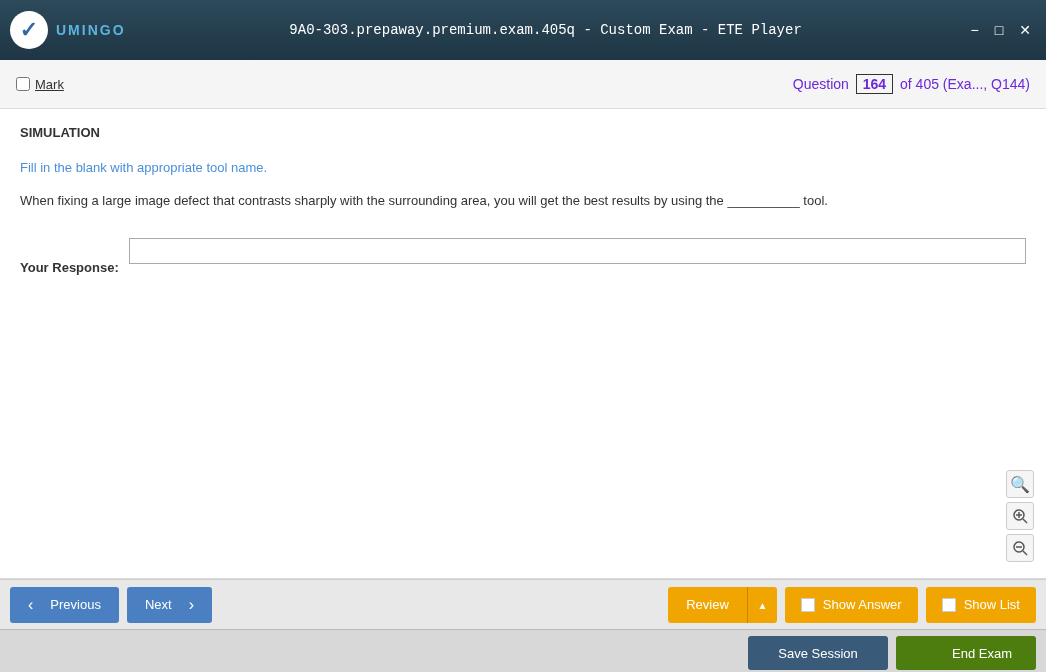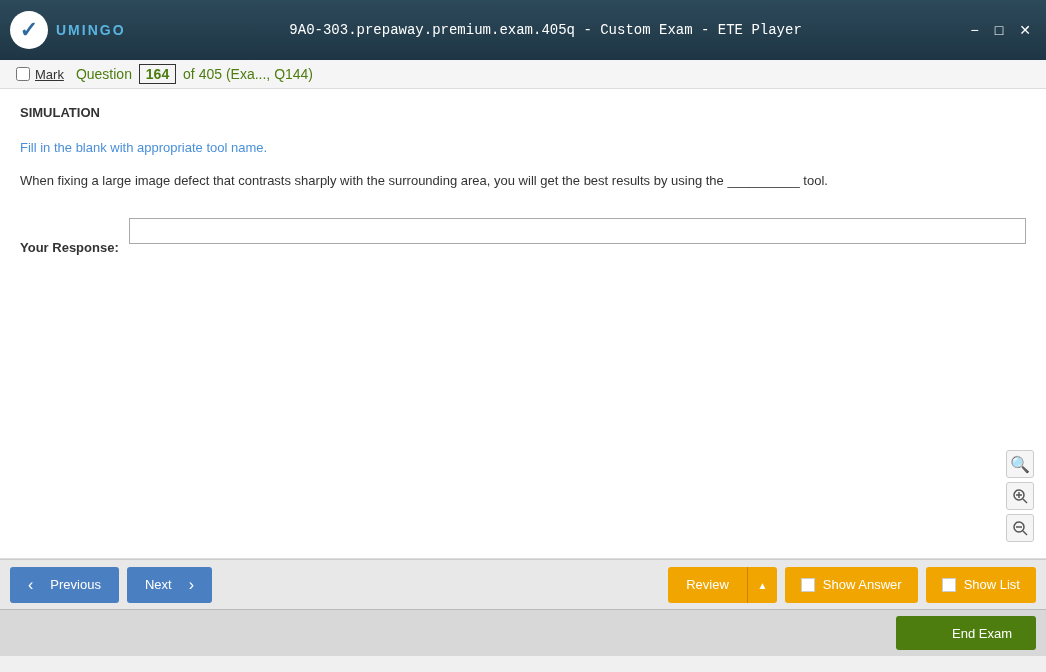--- a/index.html
+++ b/index.html
@@ -29,30 +29,30 @@
     }
     .logo-text { color: #5ab4e0; font-size: 14px; font-weight: bold; letter-spacing: 2px; }
     .title-text { color: white; font-size: 14px; flex: 1; text-align: center; font-family: Liberation Mono, monospace; }
     .window-controls { display: flex; gap: 6px; align-items: center; }
     .win-btn { color: white; font-size: 14px; cursor: pointer; padding: 2px 5px; }
 
     
     .question-header {
       background: #f5f5f5;
       border-bottom: 1px solid #ddd;
-      height: 29px;
+      height: 49px;
       display: flex;
       align-items: center;
       padding: 0 16px;
       gap: 12px;
     }
     .mark-checkbox { display: flex; align-items: center; gap: 5px; }
     .mark-checkbox input { width: 14px; height: 14px; }
     .mark-label { text-decoration: underline; color: #333; font-size: 13px; }
-    .question-info { flex: 1; text-align: left; font-size: 14px; color: #4d7c0f; }
+    .question-info { flex: 1; text-align: right; font-size: 14px; color: #6d28d9; }
     .question-num-box {
       display: inline-block;
       border: 1px solid #333;
       padding: 1px 6px;
       margin: 0 3px;
       font-weight: bold;
     }
 
     
     .main-content {
@@ -290,14 +290,15 @@
     <span class="btn-checkbox"></span>
     <span>Show Answer</span>
   </button>
   <button class="show-list-btn">
     <span class="btn-checkbox"></span>
     <span>Show List</span>
   </button>
 </div>
 
 <div class="bottom-action-bar">
+  <button class="save-btn">Save Session</button>
   <button class="end-btn">End Exam</button>
 </div>
 
 </body></html>

